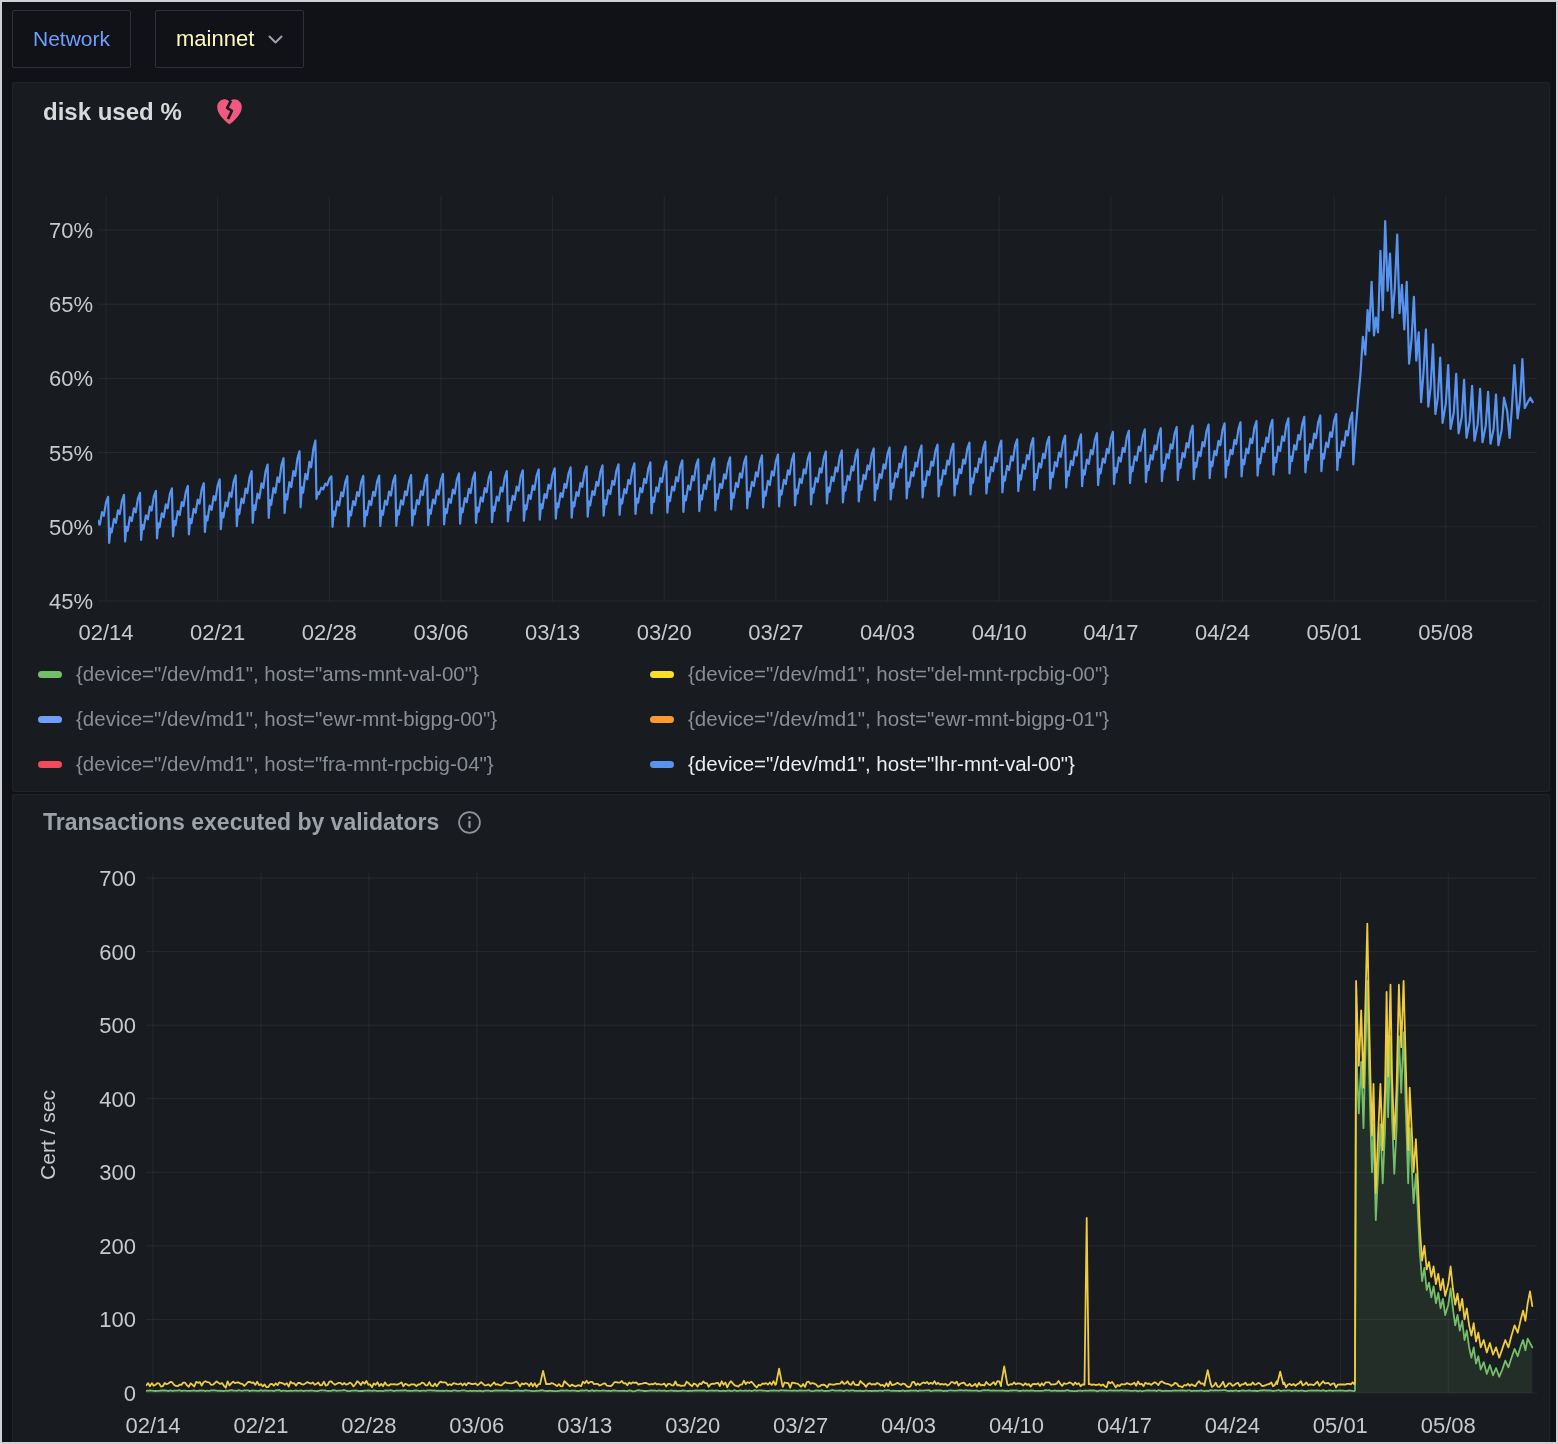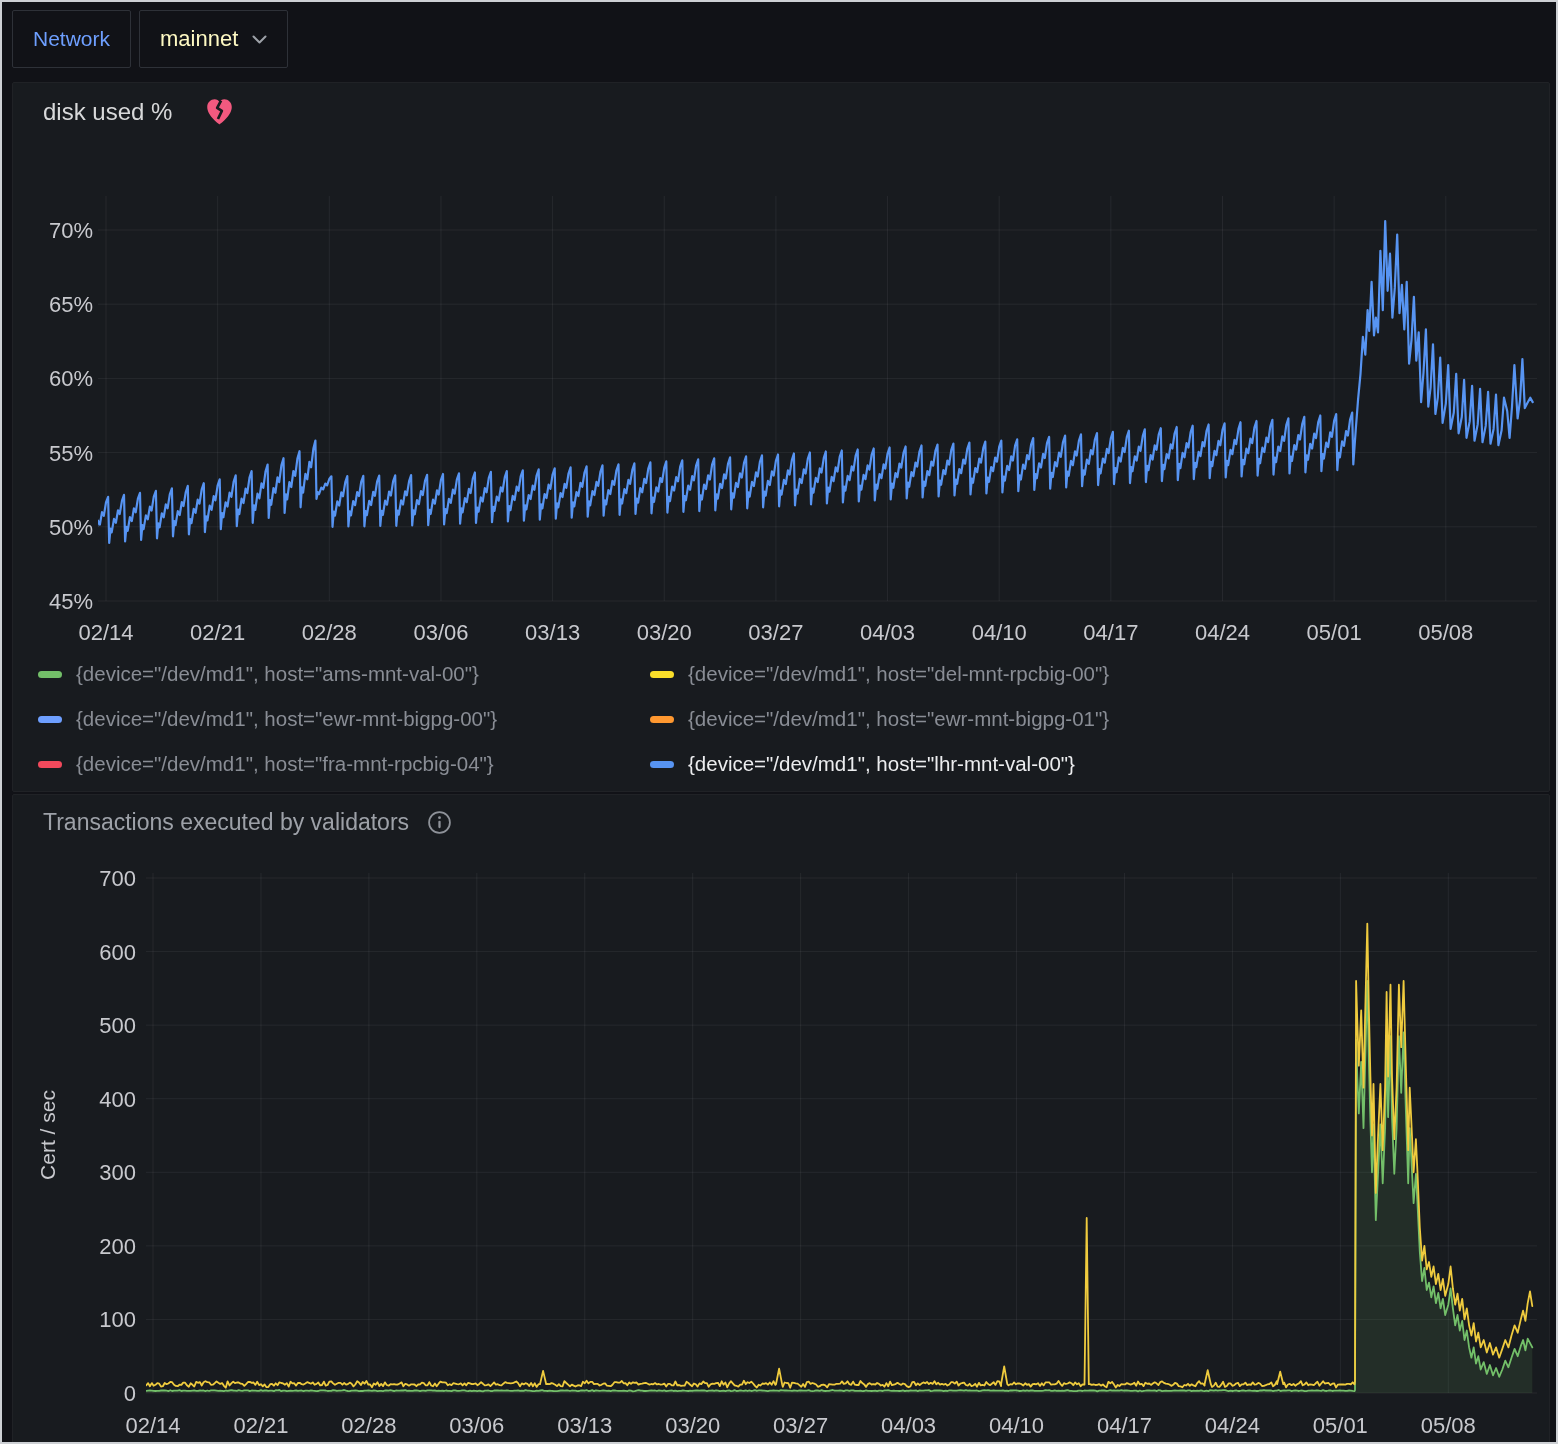--- a/index.html
+++ b/index.html
@@ -5,36 +5,36 @@
   * { margin:0; padding:0; box-sizing:border-box; }
   html,body { width:1558px; height:1444px; }
   body {
     position:relative;
     background:#111217;
     border:2px solid #cdd0d4;
     overflow:hidden;
     font-family:"Liberation Sans", sans-serif;
   }
   
-  .topbar { position:absolute; top:8px; left:10px; display:flex; gap:8px; }
+  .topbar { position:absolute; top:8px; left:10px; display:flex; gap:24px; }
   .var-box {
     height:58px; border:1px solid #2e3138; border-radius:2px;
     display:flex; align-items:center; padding:0 20px; background:#111217;
   }
   .var-label { color:#6E9FFF; font-size:21px; font-weight:500; }
   .var-value { color:#fef9c3; font-size:22px; font-weight:500; display:flex; align-items:center; gap:14px; cursor:pointer; }
   
   .panel {
     position:absolute; left:10px; width:1538px;
     background:#181B1F; border:1px solid #202226; border-radius:2px;
   }
   #panel1 { top:80px; height:710px; }
   #panel2 { top:792px; height:652px; }
   .panel-header { position:absolute; top:14px; left:30px; display:flex; align-items:center; gap:32px; z-index:2; }
-  .panel-title { font-size:24px; font-weight:400; color:#D8D9DA; cursor:pointer;text-align:right; }
+  .panel-title { font-size:24px; font-weight:700; color:#D8D9DA; cursor:pointer;text-align:right; }
   #panel2 .panel-title { color:#9DA1A8; font-size:23px; }
   .chart { position:absolute; inset:0; }
   svg { font-family:"Liberation Sans", sans-serif; }
   
   .legend {
     position:absolute; left:25px; top:578px;
     display:grid; grid-template-columns:612px auto; row-gap:19px;
   }
   .legend-item { display:flex; align-items:center; gap:14px; font-size:20.5px; color:#898D95; cursor:pointer; height:26px; }
   .legend-item.highlighted { color:#ECEDEF; }

